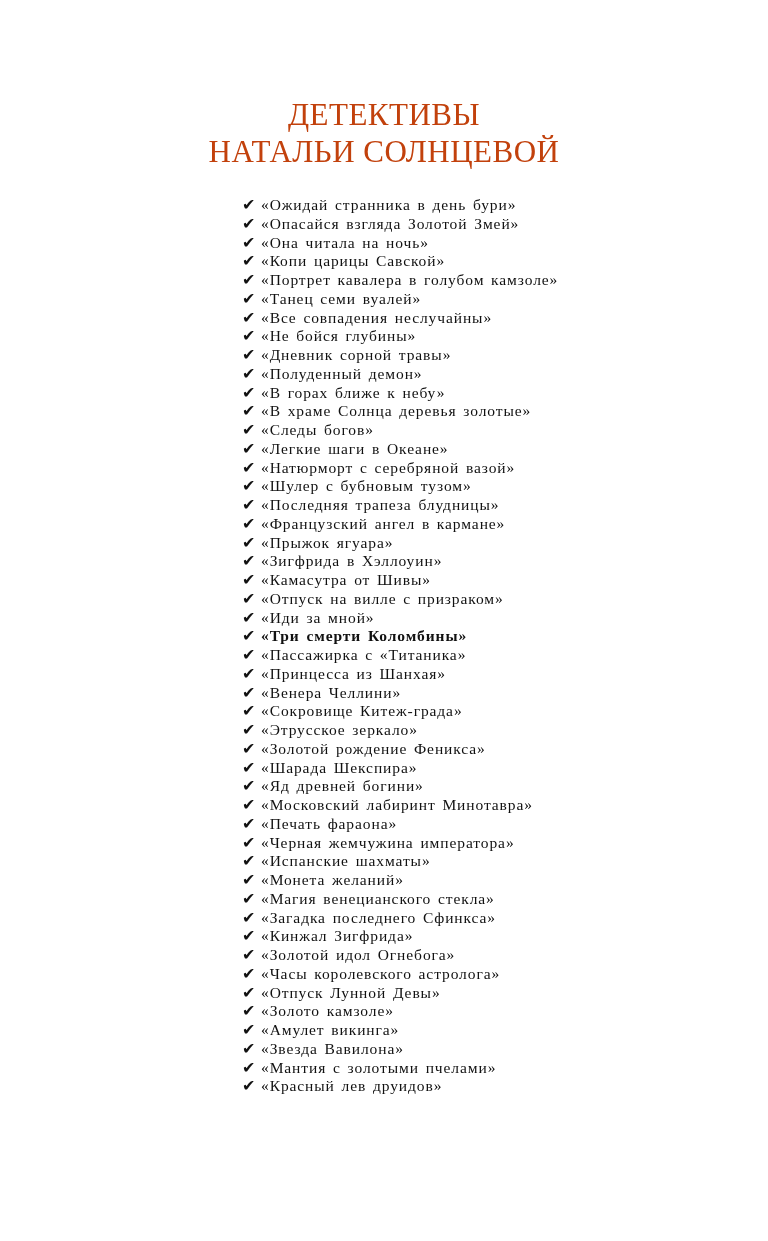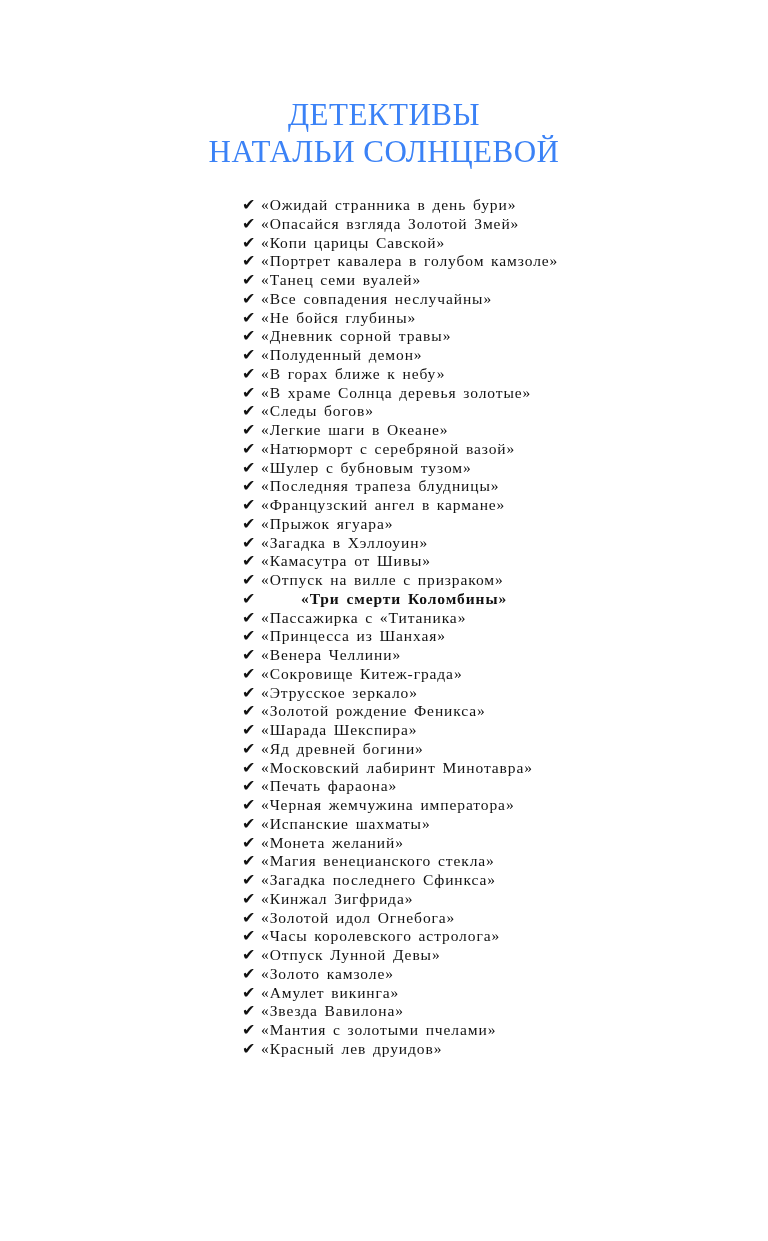--- a/index.html
+++ b/index.html
@@ -1,57 +1,59 @@
 <!DOCTYPE html>
 <html><head>
 <meta charset="utf-8">
 <style>
   html, body { margin: 0; padding: 0; background: #ffffff; }
   body { width: 768px; height: 1241px; position: relative; overflow: hidden;
          font-family: "DejaVu Serif", "Liberation Serif", serif; color: #111; }
   .title { position: absolute; left: 0; width: 768px; top: 96px; text-align: center;
            font-family: "Liberation Serif", serif; font-size: 31px; line-height: 37px;
-           letter-spacing: 0.5px; color: #3b82f6; }
+           letter-spacing: 0.5px; color: #c2410c; }
   .title div { white-space: nowrap; }
   .list { position: absolute; left: 242px; top: 196px; margin: 0; padding: 0; list-style: none; }
   .item { height: 18.75px; line-height: 18.75px; white-space: nowrap;
           font-family: "Liberation Serif", serif; font-size: 15.5px; letter-spacing: 0.9px; word-spacing: 2px; }
   .check { display: inline-block; width: 19px; font-size: 16px; color: #111; }
-  .item.bold .text { font-weight: bold; margin-left: 40px; }
+  .item.bold .text { font-weight: bold; }
 </style>
 </head>
 <body>
 
 <div class="title">
   <div>ДЕТЕКТИВЫ</div>
   <div>НАТАЛЬИ СОЛНЦЕВОЙ</div>
 </div>
 
 <ul class="list" id="book-list">
     <li class="item"><span class="check">✔</span><span class="text">«Ожидай странника в день бури»</span></li>
     <li class="item"><span class="check">✔</span><span class="text">«Опасайся взгляда Золотой Змей»</span></li>
+    <li class="item"><span class="check">✔</span><span class="text">«Она читала на ночь»</span></li>
     <li class="item"><span class="check">✔</span><span class="text">«Копи царицы Савской»</span></li>
     <li class="item"><span class="check">✔</span><span class="text">«Портрет кавалера в голубом камзоле»</span></li>
     <li class="item"><span class="check">✔</span><span class="text">«Танец семи вуалей»</span></li>
     <li class="item"><span class="check">✔</span><span class="text">«Все совпадения неслучайны»</span></li>
     <li class="item"><span class="check">✔</span><span class="text">«Не бойся глубины»</span></li>
     <li class="item"><span class="check">✔</span><span class="text">«Дневник сорной травы»</span></li>
     <li class="item"><span class="check">✔</span><span class="text">«Полуденный демон»</span></li>
     <li class="item"><span class="check">✔</span><span class="text">«В горах ближе к небу»</span></li>
     <li class="item"><span class="check">✔</span><span class="text">«В храме Солнца деревья золотые»</span></li>
     <li class="item"><span class="check">✔</span><span class="text">«Следы богов»</span></li>
     <li class="item"><span class="check">✔</span><span class="text">«Легкие шаги в Океане»</span></li>
     <li class="item"><span class="check">✔</span><span class="text">«Натюрморт с серебряной вазой»</span></li>
     <li class="item"><span class="check">✔</span><span class="text">«Шулер с бубновым тузом»</span></li>
     <li class="item"><span class="check">✔</span><span class="text">«Последняя трапеза блудницы»</span></li>
     <li class="item"><span class="check">✔</span><span class="text">«Французский ангел в кармане»</span></li>
     <li class="item"><span class="check">✔</span><span class="text">«Прыжок ягуара»</span></li>
-    <li class="item"><span class="check">✔</span><span class="text">«Загадка в Хэллоуин»</span></li>
+    <li class="item"><span class="check">✔</span><span class="text">«Зигфрида в Хэллоуин»</span></li>
     <li class="item"><span class="check">✔</span><span class="text">«Камасутра от Шивы»</span></li>
     <li class="item"><span class="check">✔</span><span class="text">«Отпуск на вилле с призраком»</span></li>
+    <li class="item"><span class="check">✔</span><span class="text">«Иди за мной»</span></li>
     <li class="item bold"><span class="check">✔</span><span class="text">«Три смерти Коломбины»</span></li>
     <li class="item"><span class="check">✔</span><span class="text">«Пассажирка с «Титаника»</span></li>
     <li class="item"><span class="check">✔</span><span class="text">«Принцесса из Шанхая»</span></li>
     <li class="item"><span class="check">✔</span><span class="text">«Венера Челлини»</span></li>
     <li class="item"><span class="check">✔</span><span class="text">«Сокровище Китеж-града»</span></li>
     <li class="item"><span class="check">✔</span><span class="text">«Этрусское зеркало»</span></li>
     <li class="item"><span class="check">✔</span><span class="text">«Золотой рождение Феникса»</span></li>
     <li class="item"><span class="check">✔</span><span class="text">«Шарада Шекспира»</span></li>
     <li class="item"><span class="check">✔</span><span class="text">«Яд древней богини»</span></li>
     <li class="item"><span class="check">✔</span><span class="text">«Московский лабиринт Минотавра»</span></li>

